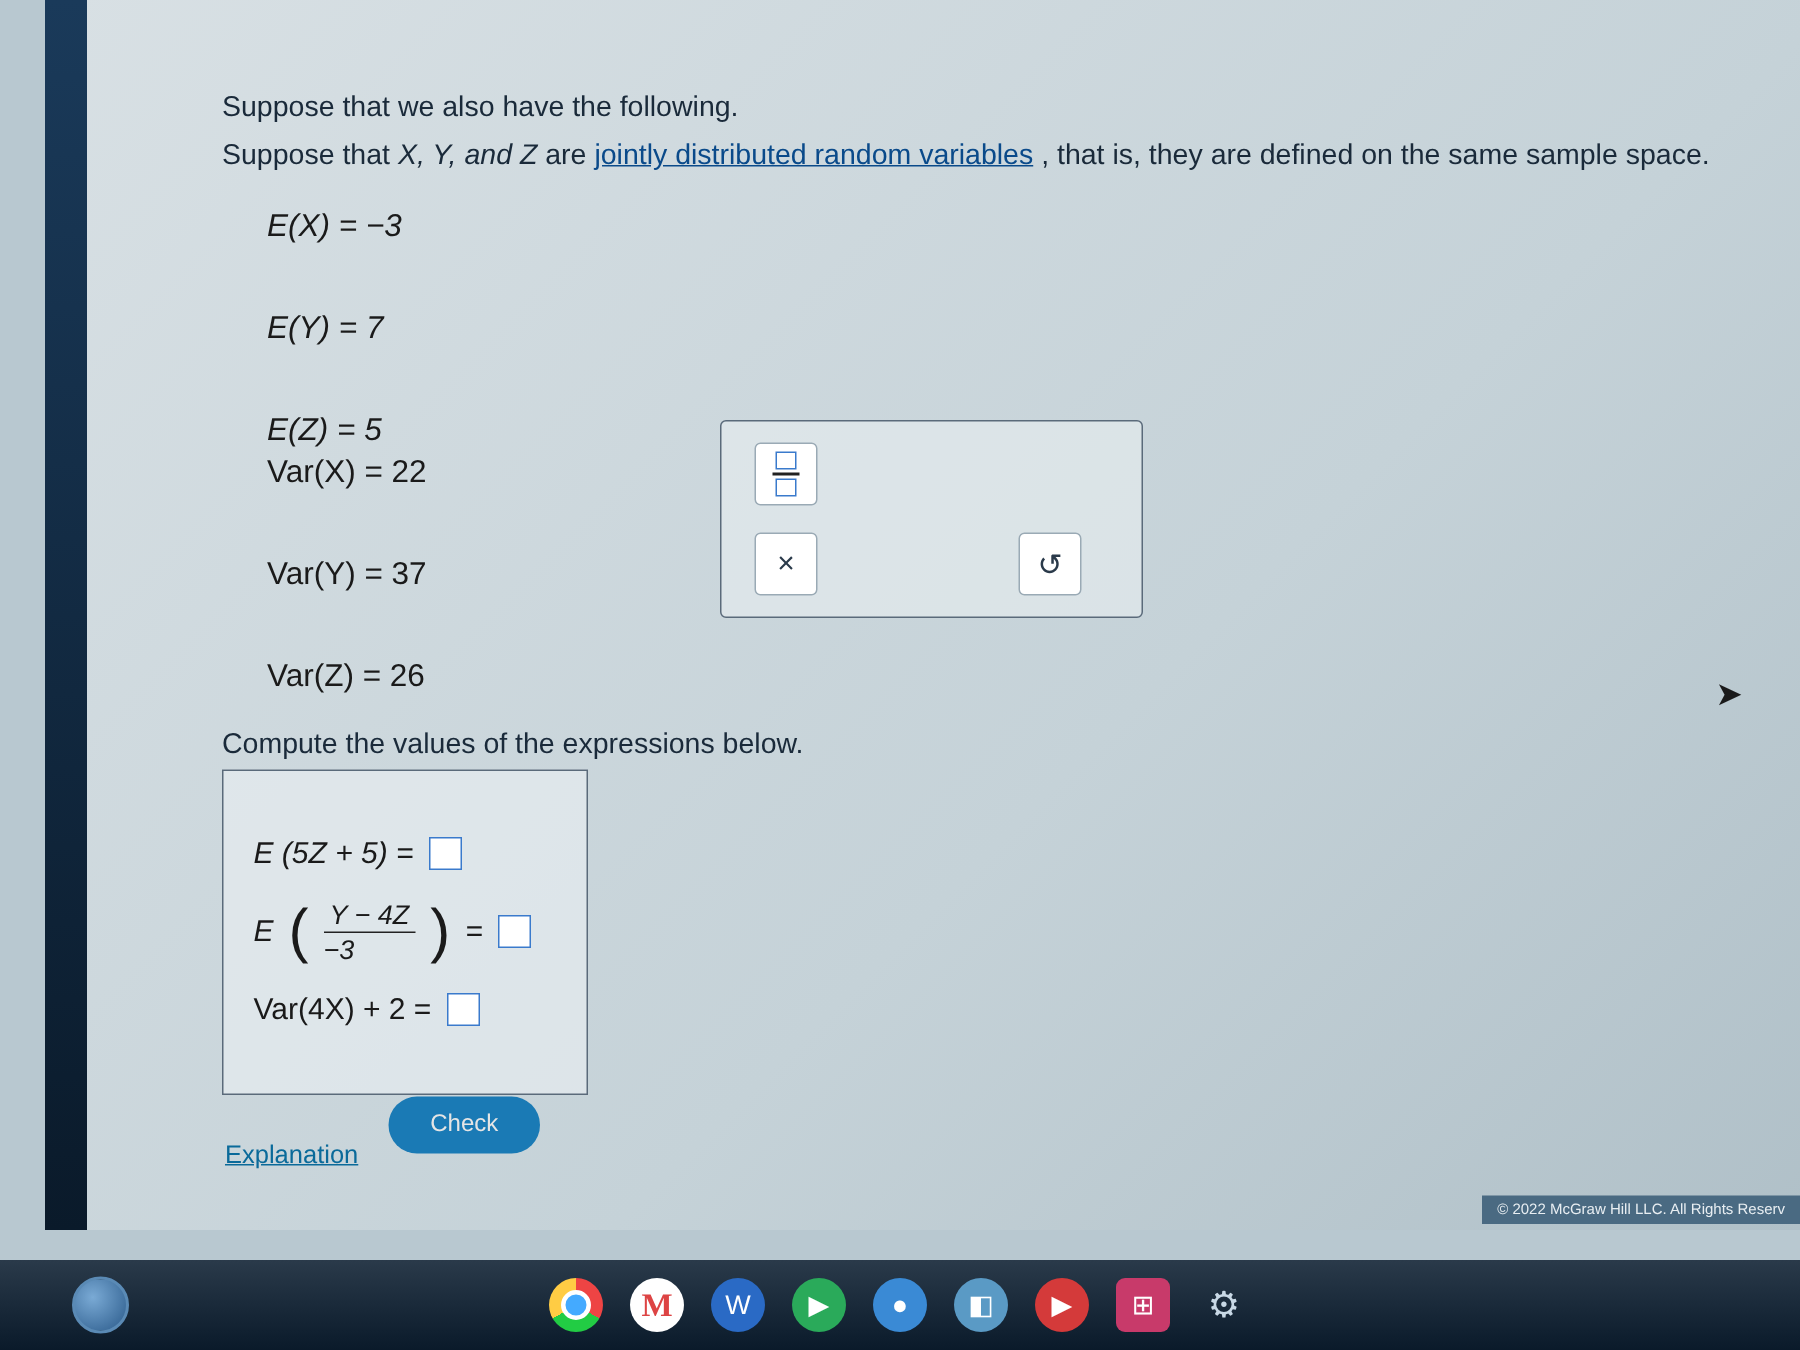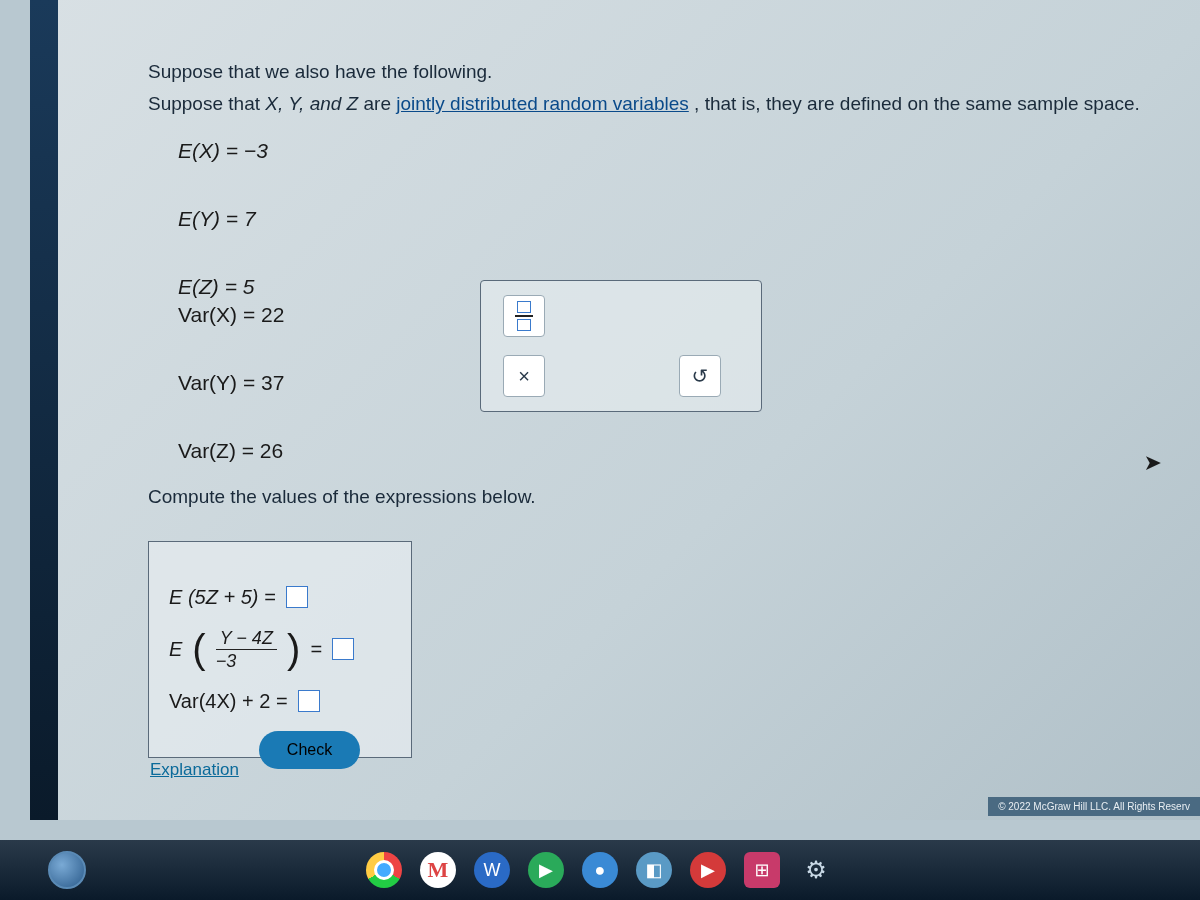--- a/index.html
+++ b/index.html
@@ -23,22 +23,21 @@
     background: linear-gradient(180deg,#1a3a5a,#0a1a2a);
   }
   .problem-text { color: #1a2a3a; font-size: 19px; line-height: 1.7; }
   .link { color: #0a4a8a; text-decoration: underline; }
   .given-block { margin: 18px 0 18px 30px; font-size: 21px; font-style: italic; color:#1a1a1a; }
   .given-row { display:flex; gap:44px; margin-bottom:4px;flex-direction:column; }
   .given-cell { min-width: 140px; white-space:nowrap; }
   .answer-box {
     border: 1.5px solid #5a6a7a;
     background: rgba(235,240,243,0.6);
-    width: 264px;
-    margin-top: 28px;
+    width: 244px;
     padding: 24px 20px;
   }
   .ans-row { display:flex; align-items:center; gap:10px; margin: 20px 0; font-size:20px; font-style:italic; color:#1a1a1a; }
   .input-sq {
     width: 22px; height: 22px; border:1.5px solid #3a7acc;
     background:#fff; display:inline-block;
   }
   .frac { display:inline-flex; flex-direction:column; align-items:flex-start; line-height:1; font-size:18px;}
   .frac .num { border-bottom:1.5px solid #222; padding:0 4px 2px; }
   .frac .den { padding-top:2px; }
@@ -53,21 +52,21 @@
     width:42px; height:42px; background:#fff; border:1px solid #9aaab5;
     border-radius:4px; display:flex; align-items:center; justify-content:center;
     font-size:20px; color:#2a3a4a; cursor:pointer;
   }
   .tool-btn .mini-frac { display:flex; flex-direction:column; align-items:center; }
   .tool-btn .mini-frac span { width:14px; height:12px; border:1.5px solid #3a7acc; }
   .tool-btn .mini-frac .bar { width:18px; height:1.5px; background:#222; margin:2px 0; border:none; }
   .bottom-actions { position:absolute; left:150px; top:720px; display:flex; gap:20px; align-items:center; }
   .explain-link { color:#0a6a9a; font-size:17px; text-decoration:underline; cursor:pointer;margin-top:40px; }
   .check-btn {
-    background:#1a7ab5; color:#000000; border:none; border-radius:20px;
+    background:#1a7ab5; color:#e5e5e5; border:none; border-radius:20px;
     padding:10px 28px; font-size:16px; cursor:pointer;
   }
   .copyright {
     position:absolute; right:0; bottom:84px; font-size:10px; color:#e8eef2;
     background:#4a6a82; padding:4px 10px;
   }
   .taskbar {
     position:absolute; left:0; right:0; bottom:0; height:60px;
     background: linear-gradient(180deg,#2a3a4a,#0a1a2a);
     display:flex; align-items:center; justify-content:center; gap:18px;

